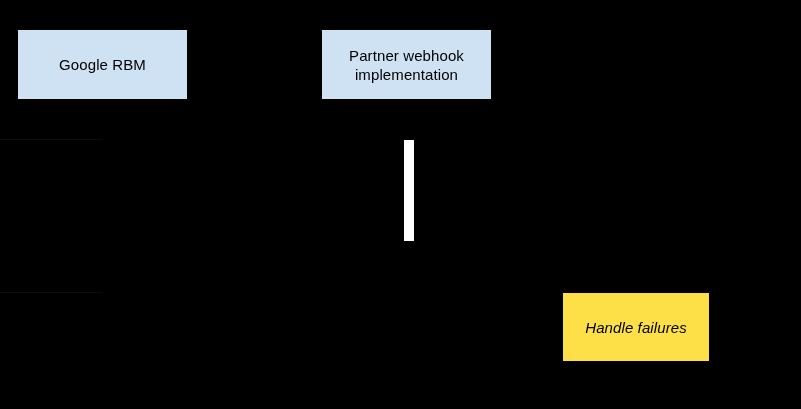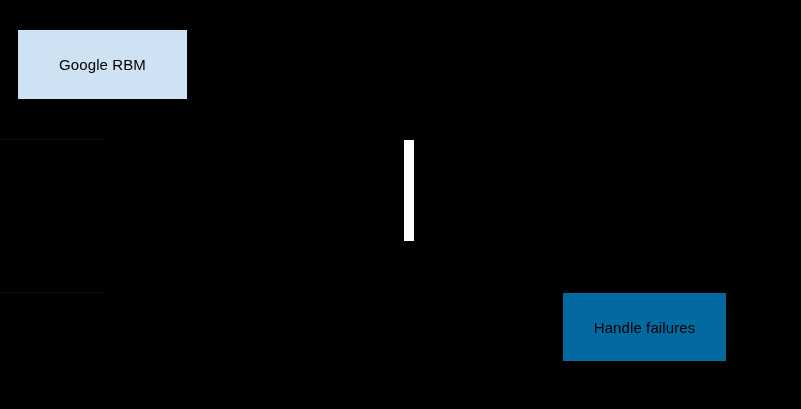--- a/index.html
+++ b/index.html
@@ -52,21 +52,25 @@
 
 <div id="canvas" style="background: rgb(0, 0, 0);">
 
   <div class="faint-line" id="faint-0" style="left: 0px; top: 139px; width: 103px; height: 1px; background: rgb(13, 13, 13);"></div>
   <div class="faint-line" id="faint-1" style="left: 0px; top: 292px; width: 103px; height: 1px; background: rgb(13, 13, 13);"></div>
 
   <div class="node" id="node-0" style="left: 18px; top: 30px; width: 169px; height: 69px; background: rgb(207, 226, 243); color: rgb(0, 0, 0);">
     <span class="node-label">Google RBM</span>
   </div>
 
+  <div class="node" id="node-1" style="left: 322px; top: 30px; width: 169px; height: 69px; background: rgb(207, 226, 243); color: rgb(0, 0, 0);">
+    <span class="node-label">Partner webhook
+implementation</span>
+  </div>
 
 
-  <div class="node" id="node-3" style="left: 563px; top: 293px; width: 163px; height: 68px; background: #0369a1; color: rgb(0, 0, 0);">
+  <div class="node" id="node-3" style="left: 563px; top: 293px; width: 146px; height: 68px; background: #fde047; color: rgb(0, 0, 0); font-style: italic;">
     <span class="node-label">Handle failures</span>
   </div>
 
   <div class="connector-vertical" id="conn-0" style="left: 404px; top: 140px; width: 10px; height: 101px; background: rgb(255, 255, 255);"></div>
 
 </div>
 
 </body></html>

